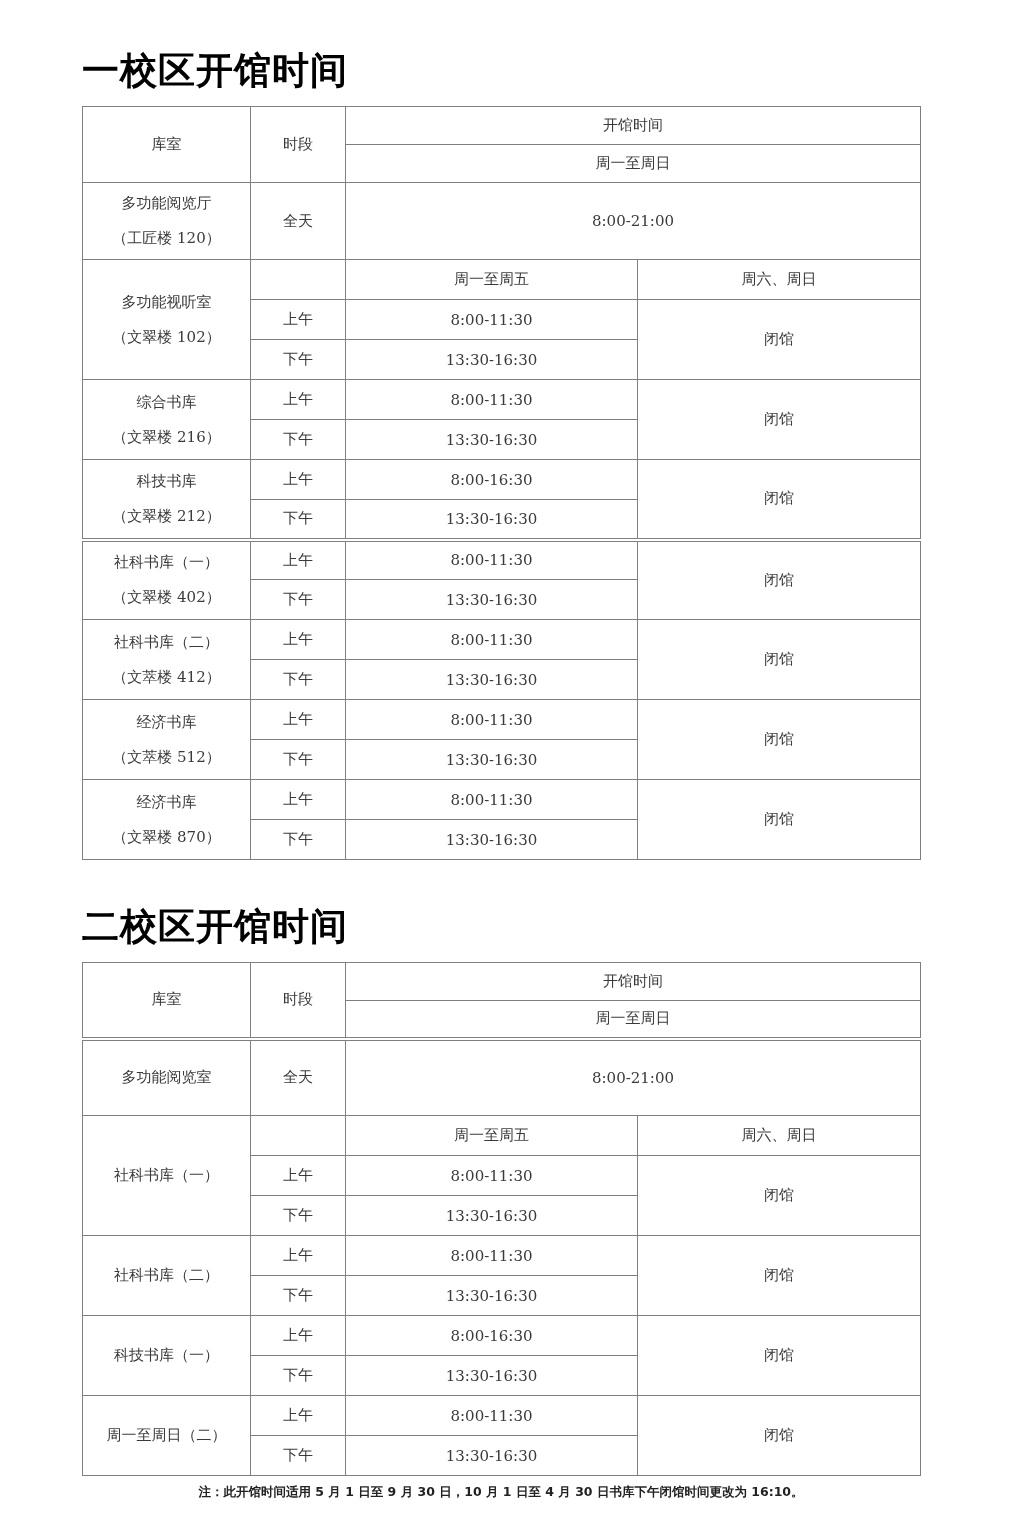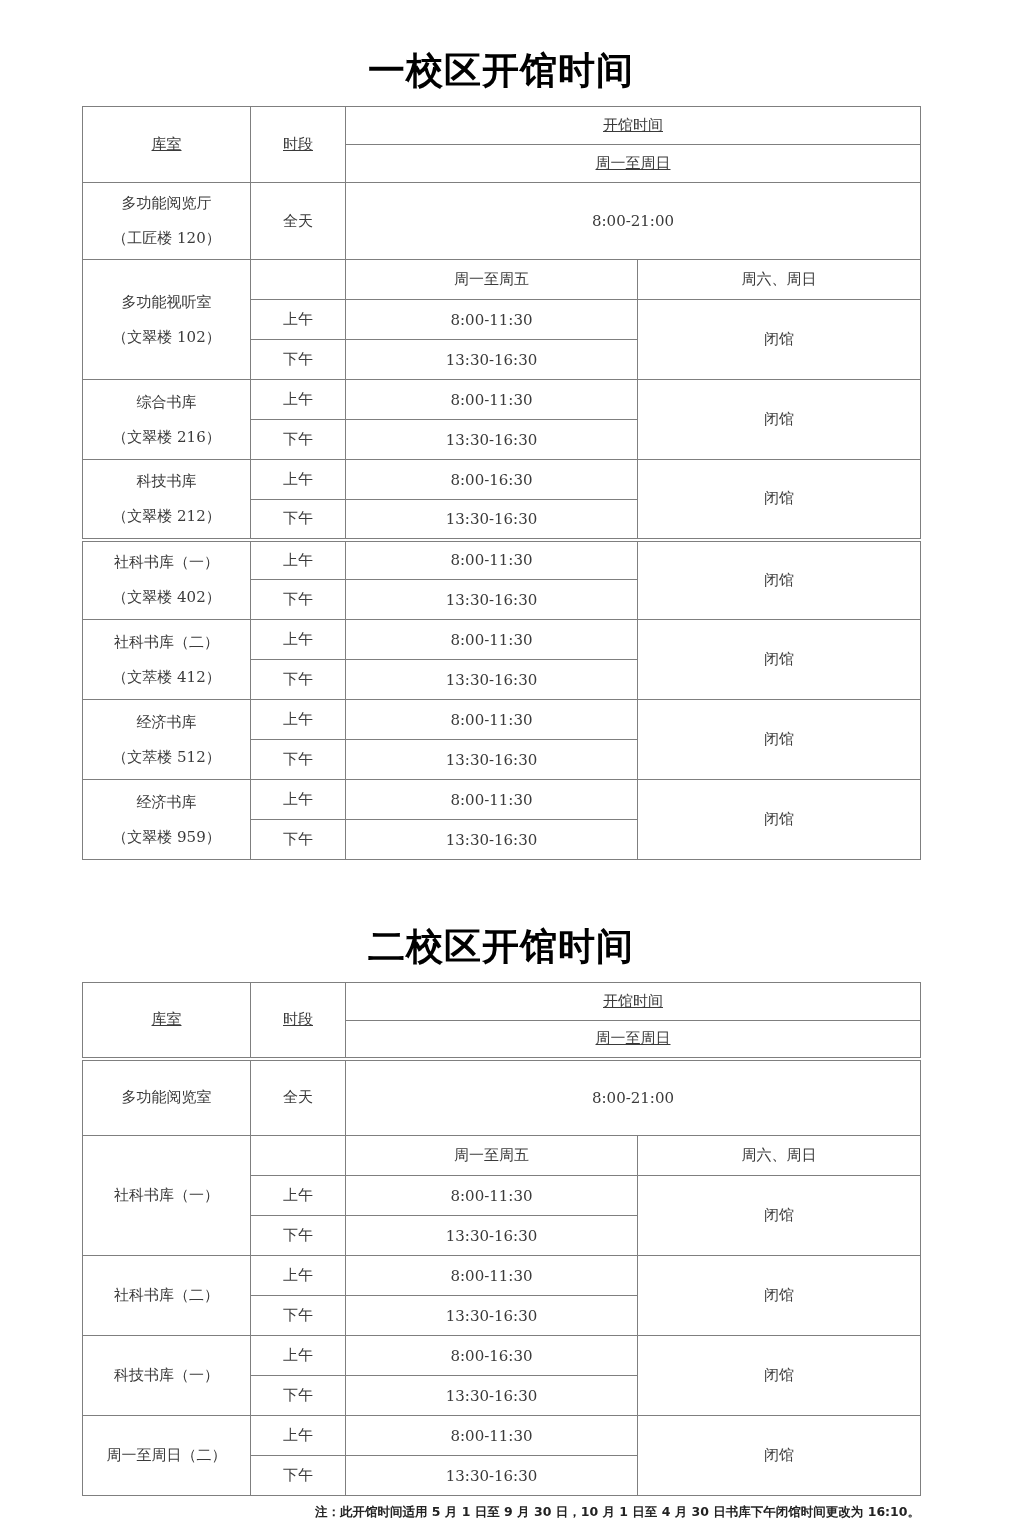--- a/index.html
+++ b/index.html
@@ -9,59 +9,59 @@
     min-height: 1539px;
     font-family: "DejaVu Serif", "Liberation Serif", serif;
     color: #333333;
   }
   .page {
     width: 1024px;
     padding: 46px 104px 20px 82px;
   }
   .table-title {
     width: 838px;
-    text-align: center;
+    text-align: left;
     font-size: 37px;
     font-weight: 700;
     color: #000000;
     letter-spacing: 1px;
     line-height: 1.3;
     margin-bottom: 12px;
   }
-  .title-gap { margin-top: 62px; }
+  .title-gap { margin-top: 42px; }
   table.schedule {
     width: 838px;
     border-collapse: collapse;
     table-layout: fixed;
   }
   table.schedule td {
     border: 1px solid #7f7f7f;
     text-align: center;
     vertical-align: middle;
     font-size: 15px;
     color: #3a3a3a;
     overflow: hidden;
   }
   col.c1 { width: 168px; }
   col.c2 { width: 95px; }
   col.c3 { width: 292px; }
   col.c4 { width: 283px; }
-  tr.h38 td { height: 38px; text-decoration: underline; }
+  tr.h38 td { height: 38px; }
   tr.h40 td { height: 40px; }
   tr.h77 td { height: 77px; margin-left: 8px; }
   td.room2 div { line-height: 35px; }
   tr.dbl td { border-top: 4px double #7f7f7f; }
   .footnote {
     width: 838px;
     margin-top: 8px;
     font-family: "DejaVu Sans", "Liberation Sans", sans-serif;
     font-size: 12.5px;
     font-weight: 600;
     color: #222222;
-    text-align: right;
+    text-align: center;
   }
 </style>
 </head>
 <body>
 
 <div class="page">
 
   <h1 class="table-title">一校区开馆时间</h1>
 
   <table class="schedule">
@@ -175,21 +175,21 @@
       <td rowspan="2">闭馆</td>
     </tr>
     <tr class="h40">
       <td>下午</td>
       <td>13:30-16:30</td>
     </tr>
 
     <tr class="h40">
       <td rowspan="2" class="room2">
         <div>经济书库</div>
-        <div>（文翠楼 959）</div>
+        <div>（文翠楼 870）</div>
       </td>
       <td>上午</td>
       <td>8:00-11:30</td>
       <td rowspan="2">闭馆</td>
     </tr>
     <tr class="h40">
       <td>下午</td>
       <td>13:30-16:30</td>
     </tr>
     </tbody>

